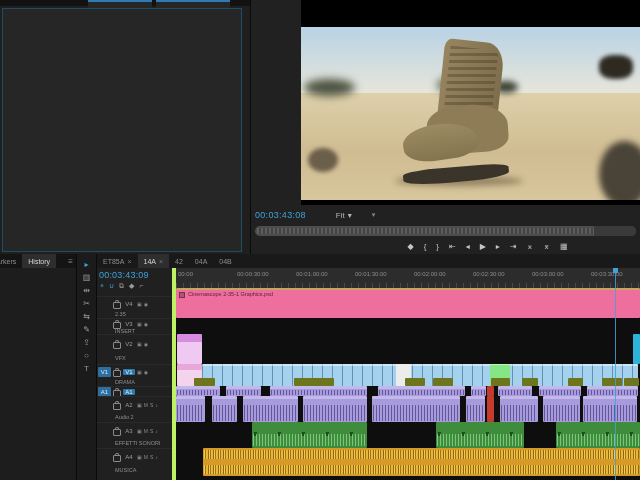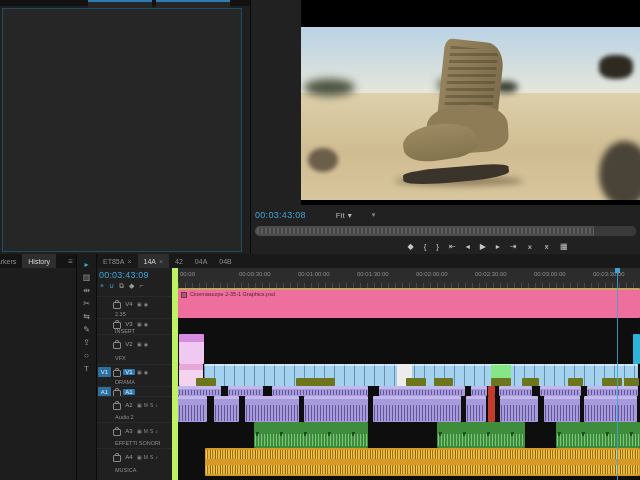--- a/index.html
+++ b/index.html
@@ -57,21 +57,21 @@
   .tab.active{background:#2e2e2e;color:#d6d6d6;}
   .tab .close{color:#777;font-size:7px;}
   .hp-first{margin-left:-15px;}
   .hp-menu{margin-left:auto;padding-right:3px;color:#8a8a8a;font-size:8px;}
   .tools{width:19px;background:#1b1b1b;border-right:1px solid #0a0a0a;display:flex;flex-direction:column;
     align-items:center;padding-top:6px;gap:4px;font-size:8px;color:#9a9a9a;}
   .tool.active{color:var(--c-accent);}
   .timeline{flex:1;position:relative;background:#141414;overflow:hidden;}
   .tl-tabs{height:14px;background:#191919;display:flex;align-items:center;font-size:7px;}
   .tl-body{position:absolute;left:0;top:14px;right:0;bottom:0;display:flex;}
-  .tl-left{width:75px;background:#202020;border-right:6px solid #bef264;position:relative;font-size:6px;}
+  .tl-left{width:75px;background:#202020;border-right:4px solid #bef264;position:relative;font-size:6px;}
   .tl-tc{color:var(--c-accent);font-size:9px;padding:2px 2px 0 2px;letter-spacing:.2px;}
   .tl-toolbar{display:flex;gap:5px;padding:2px 3px;font-size:7px;color:#9a9a9a;}
   .tl-toolbar .active{color:var(--c-accent);}
   .th{position:absolute;left:0;right:0;border-top:1px solid #2a2a2a;display:flex;align-items:center;
     gap:2px;padding-left:1px;flex-wrap:wrap;overflow:hidden;}
   .patch{width:13px;height:10px;border-radius:1px;font-size:6px;color:transparent;text-align:center;line-height:10px;}
   .patch.on{background:#2d6f9f;color:#d5ecf8;}
   .lockicon{width:6px;height:5px;border:1px solid #8a8a8a;border-radius:1px;position:relative;margin-top:3px;}
   .lockicon::before{content:"";position:absolute;left:1px;top:-3px;width:2px;height:2px;
     border:1px solid #8a8a8a;border-bottom:none;border-radius:2px 2px 0 0;}

